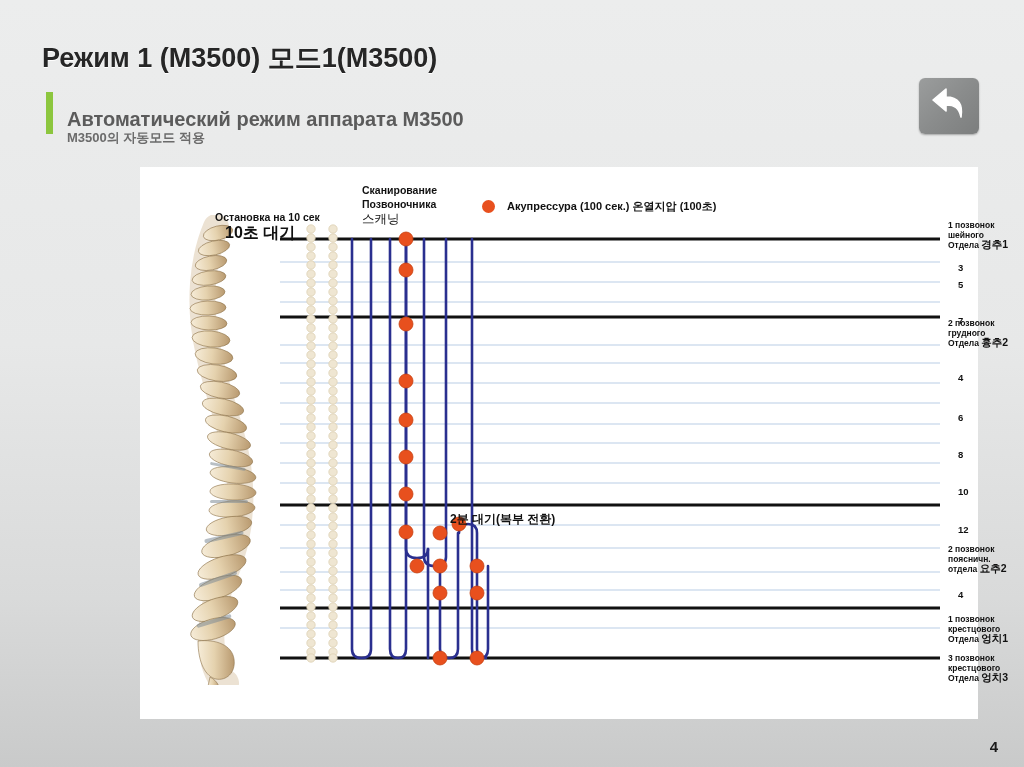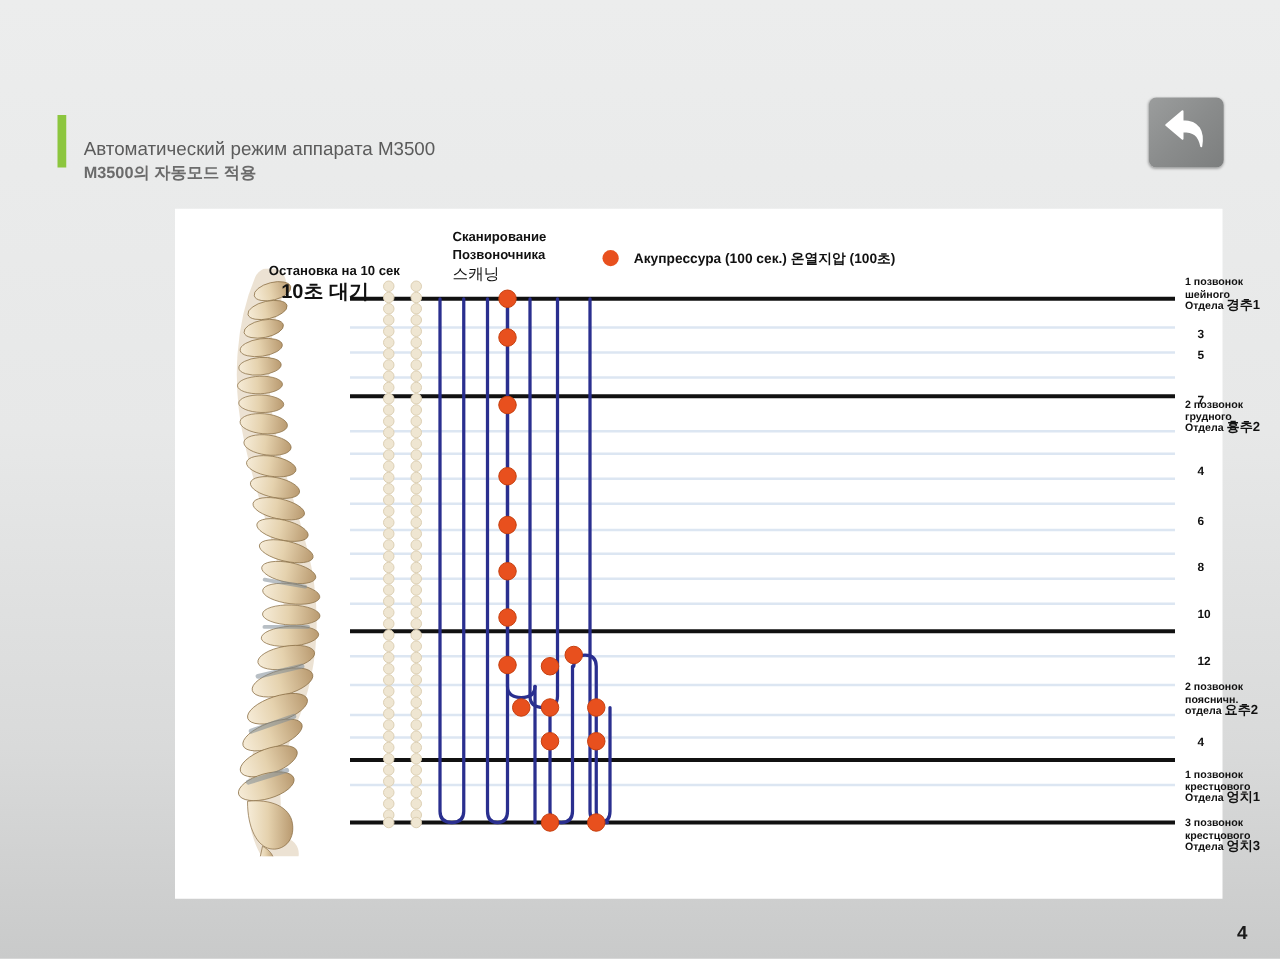--- a/index.html
+++ b/index.html
@@ -15,21 +15,21 @@
   
   #title {
     position:absolute; left:42px; top:40px;
     font-size:27px; font-weight:bold; color:#262626;
     letter-spacing:0px; white-space:nowrap;
     text-shadow:0 1px 0 #fff;
   }
   #subtitle-block { position:absolute; left:46px; top:92px; display:flex; }
   #subtitle-bar { width:7px; height:42px; background:#8cc63e; margin-right:14px; flex:none; }
   #subtitle-text { display:flex; flex-direction:column; justify-content:center; }
-  #subtitle-ru { font-size:15px; font-weight:normal; color:#5b5b5b; line-height:19px; white-space:nowrap;margin-top:18px; }
+  #subtitle-ru { font-size:20px; font-weight:bold; color:#5b5b5b; line-height:19px; white-space:nowrap;margin-top:18px; }
   #subtitle-ko { font-size:13px; font-weight:bold; color:#6b6b6b; line-height:17px; white-space:nowrap; }
 
   
   #back-button {
     position:absolute; left:919px; top:78px; width:60px; height:56px;
     border-radius:6px;
     background:linear-gradient(135deg,#9b9d9d 0%,#8a8c8c 50%,#7c7e7e 100%);
     box-shadow:0 1px 2px rgba(0,0,0,.3);
     display:flex; align-items:center; justify-content:center;
     cursor:pointer;
@@ -73,20 +73,21 @@
   .rl { position:absolute; left:8px; }
   .rl .t { font-size:8.5px; font-weight:bold; color:#111; line-height:9.5px; }
   .rl .k { font-size:10.5px; font-weight:bold; color:#111; }
   .rn { position:absolute; left:18px; font-size:9.5px; font-weight:bold; color:#111; }
 </style>
 </head>
 <body>
 
 <div class="slide">
 
+  <div id="title">Режим  1 (M3500) 모드1(M3500)</div>
 
   <div id="subtitle-block">
     <div id="subtitle-bar"></div>
     <div id="subtitle-text">
       <div id="subtitle-ru">Автоматический режим аппарата M3500</div>
       <div id="subtitle-ko">M3500의 자동모드 적용</div>
     </div>
   </div>
 
   <div id="back-button">
@@ -346,20 +347,21 @@
         <div class="l2">Позвоночника</div>
         <div class="l3">스캐닝</div>
       </div>
 
       <div id="lgnd-acu">
         <span class="dot"></span>
         <span class="txt">Акупрессура (100 сек.) 온열지압 (100초)</span>
       </div>
 
       <div id="note-2min">
+        <div class="l2">2분 대기(복부 전환)</div>
       </div>
 
       <div id="right-labels">
 
         <div class="rl" style="top:54px">
           <div class="t">1 позвонок</div>
           <div class="t">шейного</div>
           <div class="t">
             <span>Отдела</span>
             <span class="k">경추1</span>

